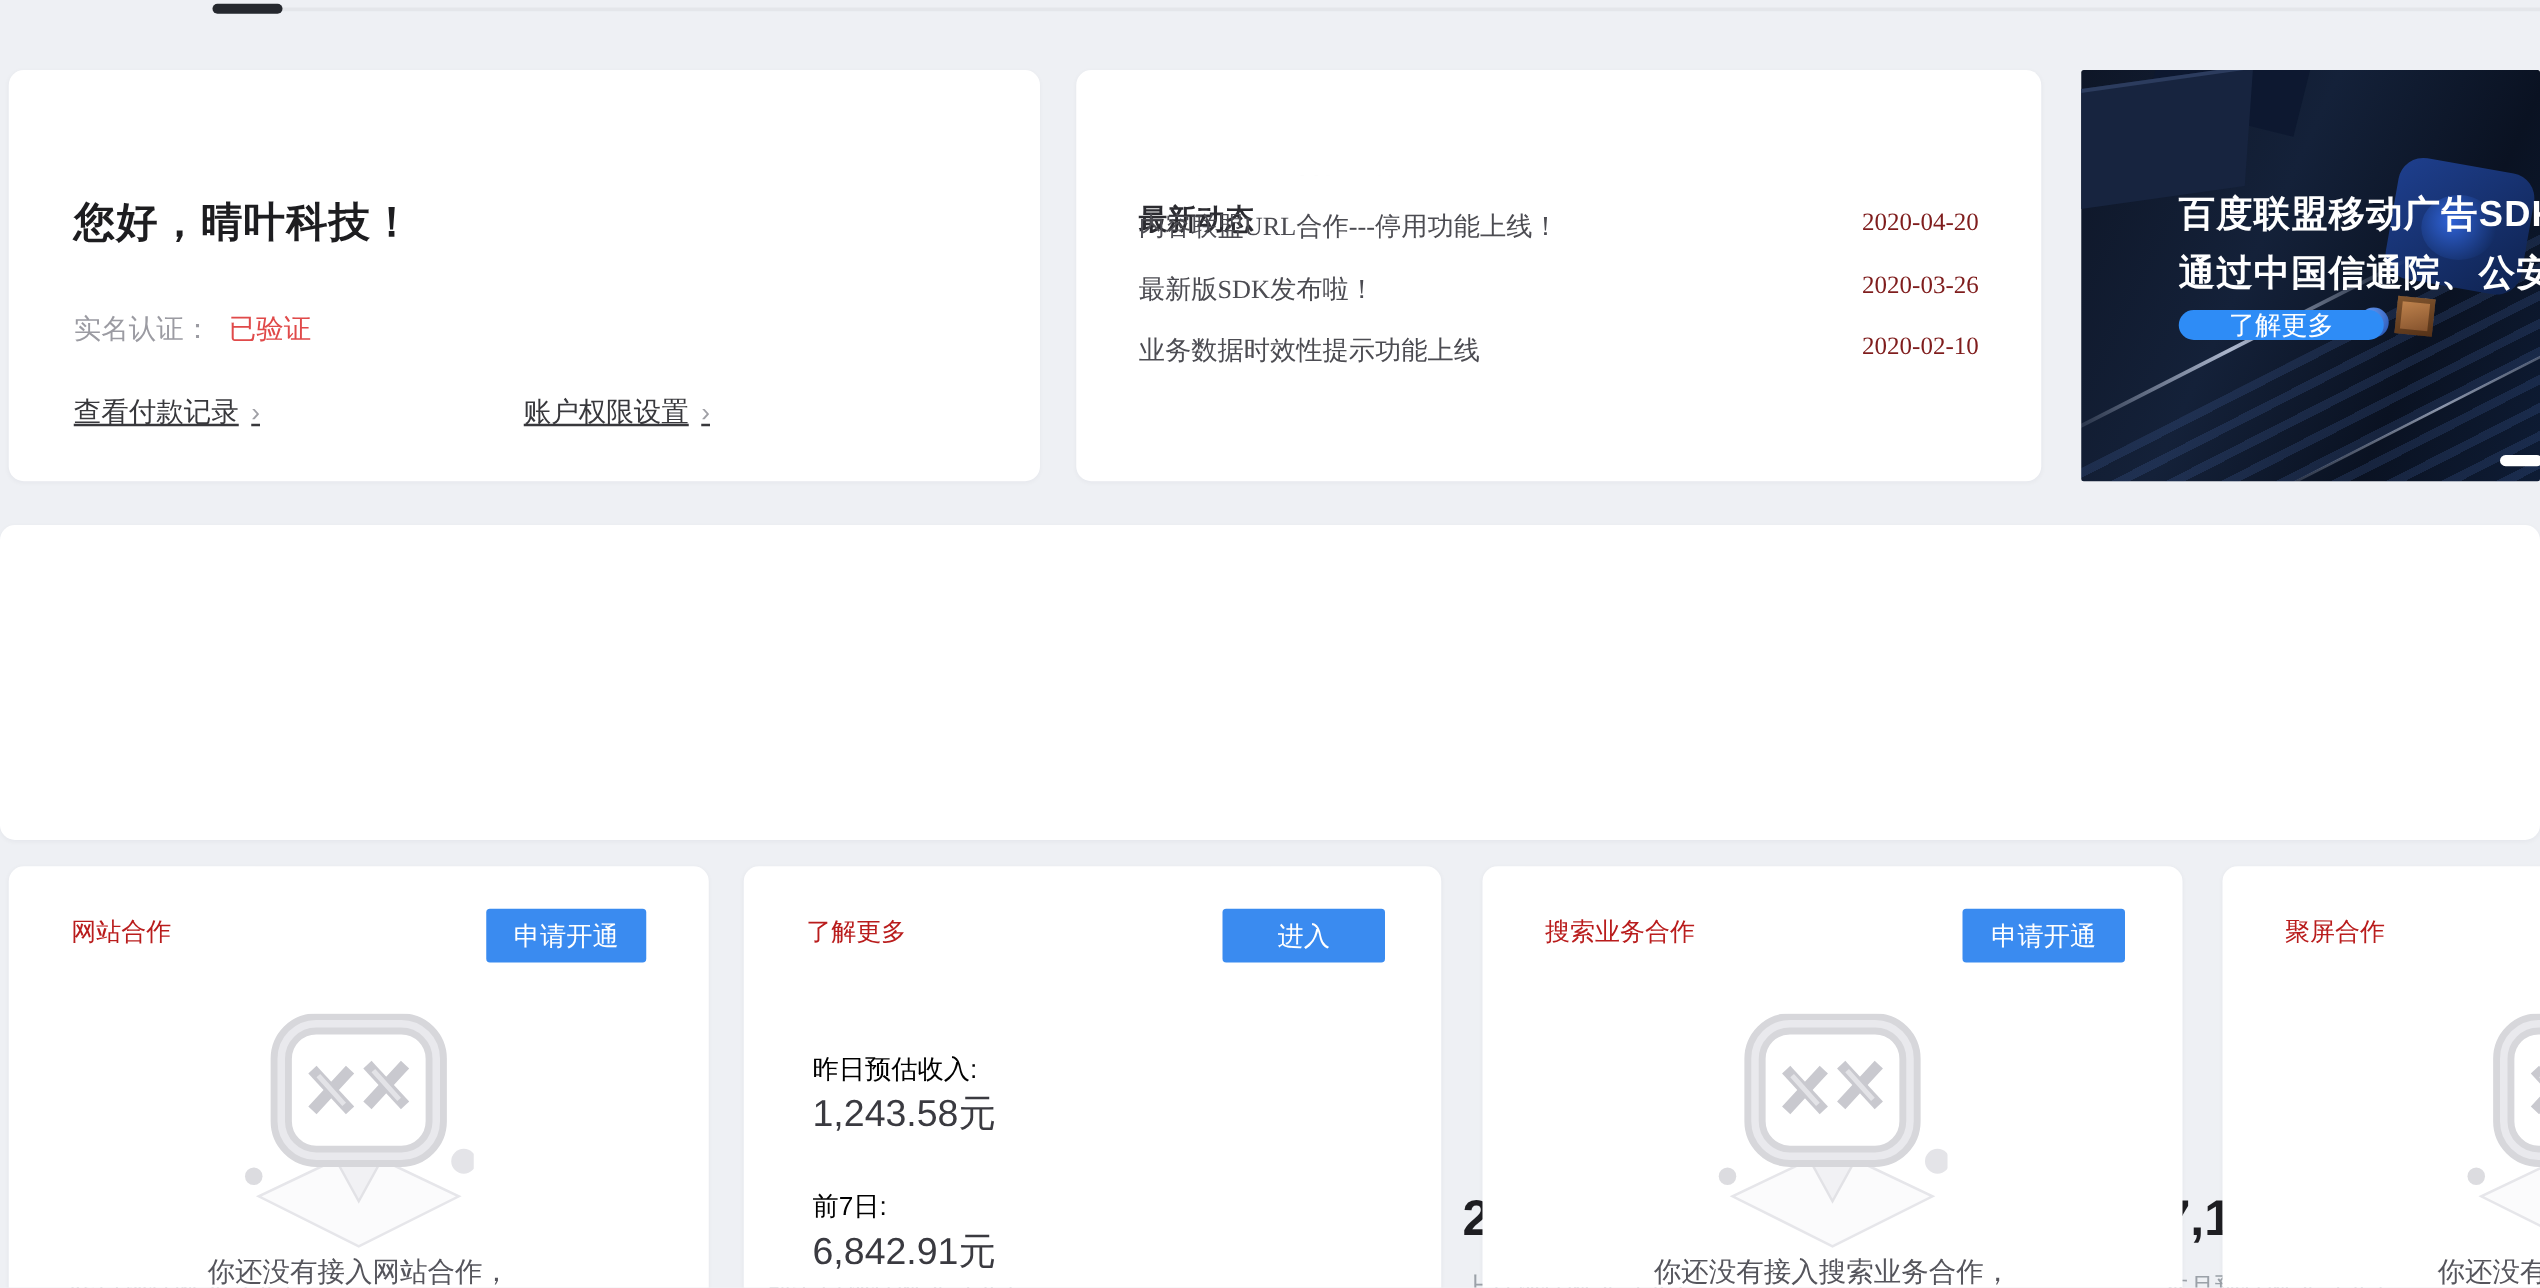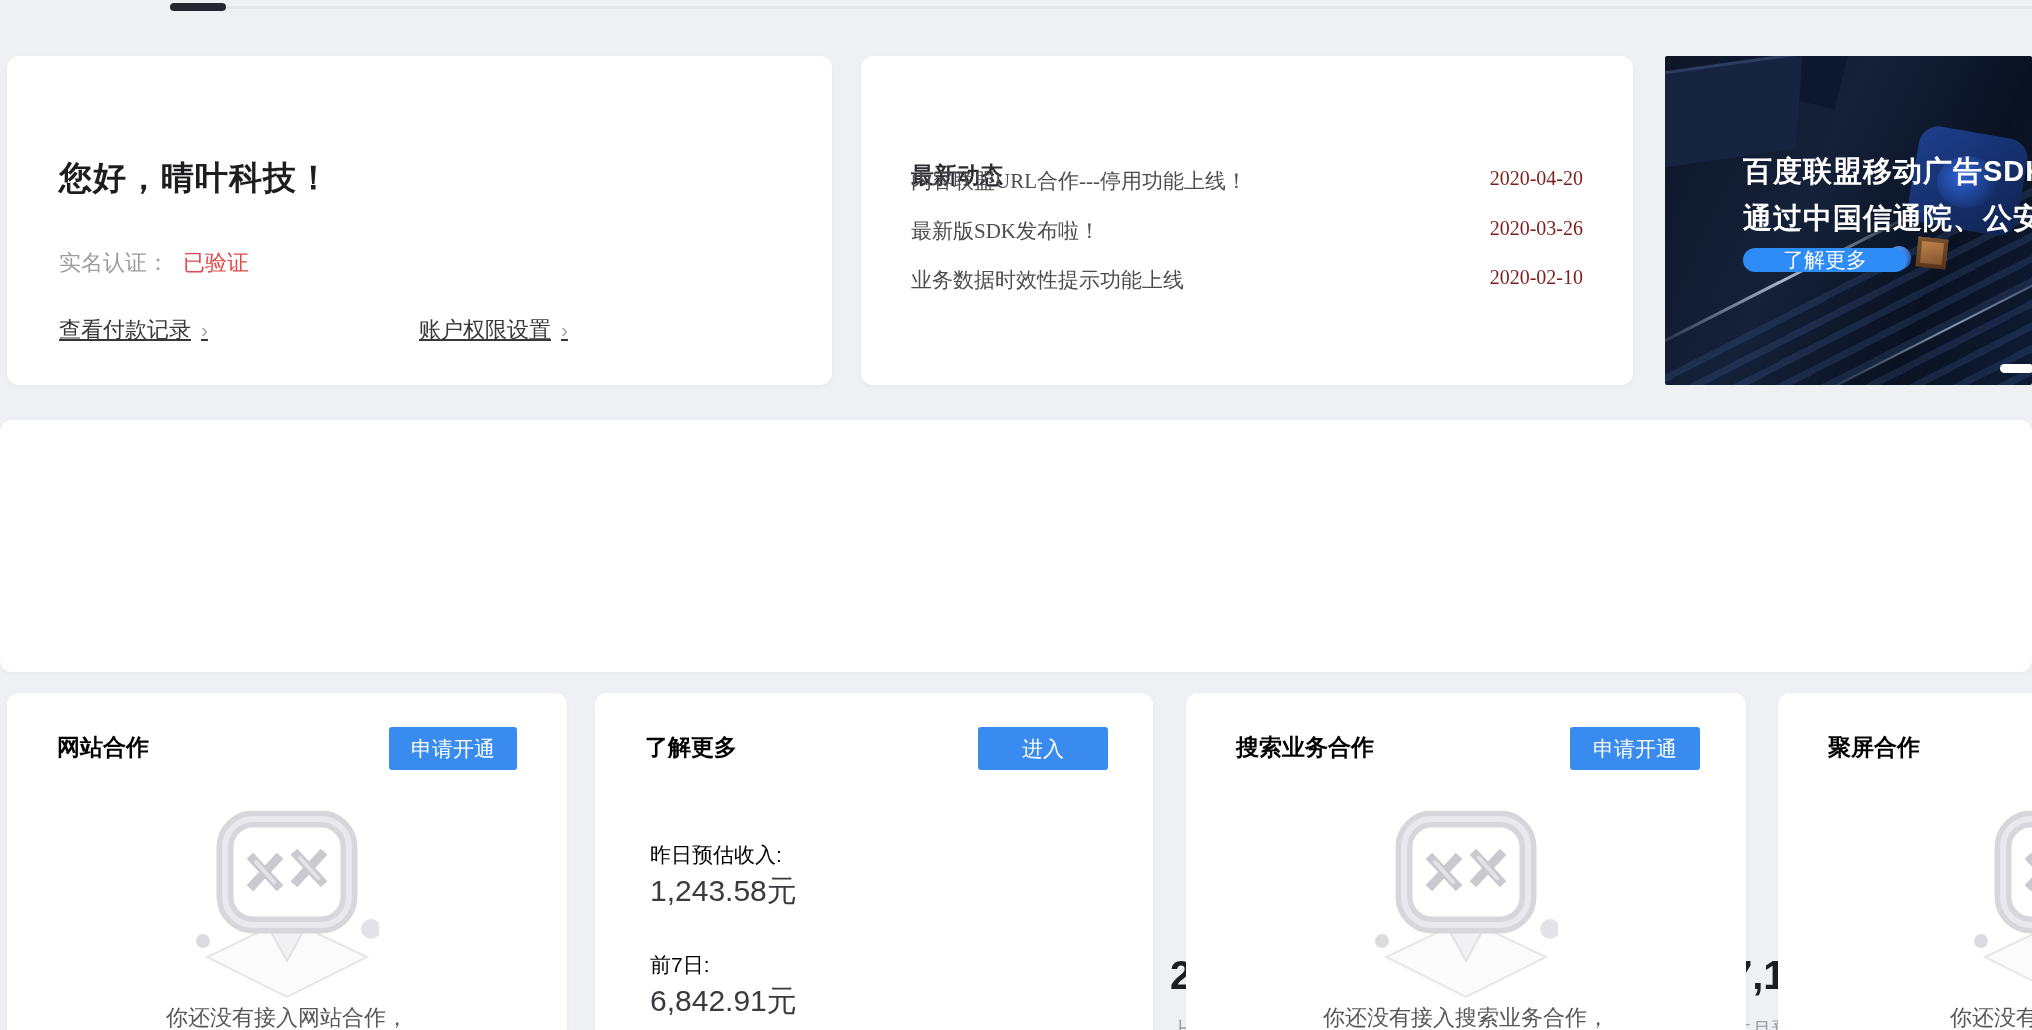--- a/index.html
+++ b/index.html
@@ -69,21 +69,21 @@
   .stat .val{font-size:40px;font-weight:700;color:#1e1e22;white-space:nowrap;}
   .stat .lbl{position:absolute;top:63px;left:0;font-size:21px;color:#9ba1a8;white-space:nowrap;}
   .stat0{left:56px;} .stat1{left:613px;} .stat2{left:1170px;} .stat3{left:1730px;}
   .help-ic{position:absolute;left:187px;top:9px;width:26px;height:26px;border:2px solid #a9a9b0;border-radius:50%;
     color:#8e8e96;font-size:17px;display:flex;align-items:center;justify-content:center;cursor:pointer;font-weight:400;}
 
   
   .coop{top:693px;height:400px;}
   .coop-a{left:7px;width:560px;} .coop-b{left:595px;width:558px;}
   .coop-c{left:1186px;width:560px;} .coop-d{left:1778px;width:560px;}
-  .coop-title{position:absolute;left:50px;top:39px;font-size:23px;color:#000000;font-weight:700;}
+  .coop-title{position:absolute;left:50px;top:39px;font-size:20px;color:#b91c1c;font-weight:400;}
   .coop-btn{position:absolute;top:34px;height:43px;background:#3a8bf0;border-radius:3px;color:#fff;font-size:21px;
     display:flex;align-items:center;justify-content:center;cursor:pointer;}
   .btn-a{left:382px;width:128px;} .btn-b{left:383px;width:130px;} .btn-c{left:384px;width:130px;}
   .empty-ic{position:absolute;left:188px;top:118px;width:184px;height:196px;}
   .coop-d .empty-ic{left:195px;}
   .empty-text{position:absolute;left:0;right:0;top:310px;text-align:center;font-size:22px;color:#55555c;}
   .coop-d .empty-text{left:172px;right:auto;text-align:left;white-space:nowrap;}
   .b-row-lbl{position:absolute;left:55px;font-size:21px;color:#000000;}
   .b-row-val{position:absolute;left:55px;font-size:30px;color:#3a3a40;}
   .b-lbl1{top:148px;} .b-val1{top:178px;} .b-lbl2{top:258px;} .b-val2{top:288px;}

